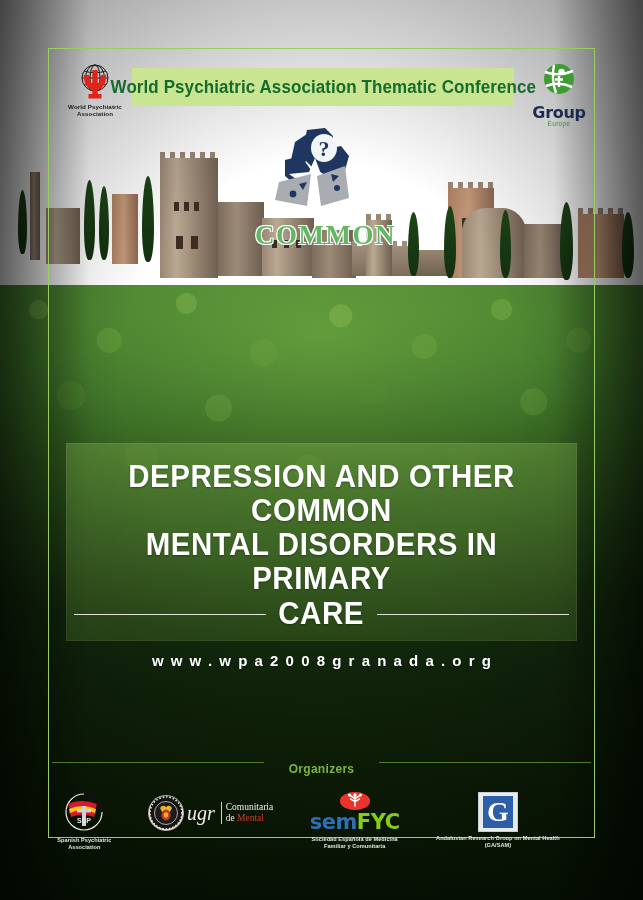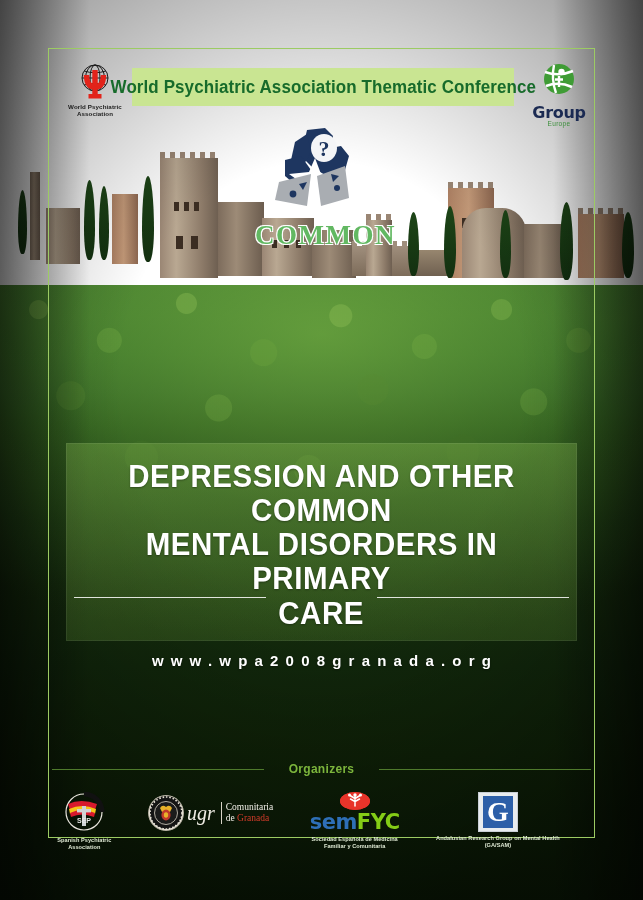--- a/index.html
+++ b/index.html
@@ -118,21 +118,21 @@
     background:linear-gradient(to bottom, rgba(150,200,90,.30), rgba(110,165,60,.22));
     box-shadow:inset 0 0 0 1px rgba(255,255,255,.07);
   }
   .mt-line {
     color:#ffffff; text-align:center; font-weight:bold;
     font-family:"Liberation Sans Narrow","Liberation Sans",sans-serif;
     font-size:31px; line-height:34px; letter-spacing:.6px;
     transform:scaleX(.95); text-shadow:0 1px 2px rgba(0,0,0,.35);
   }
   .mt1 { padding-top:17px; }
-  .mt3-wrap { display:flex; align-items:flex-start; justify-content:center; gap:10px; margin-top:1px; padding:0 8px; }
+  .mt3-wrap { display:flex; align-items:center; justify-content:center; gap:10px; margin-top:1px; padding:0 8px; }
   .mt3-wrap .rule { flex:1; height:1px; background:rgba(255,255,255,.85); }
   .mt3 { font-size:31px; line-height:34px; letter-spacing:.6px; transform:scaleX(.95);
     font-family:"Liberation Sans Narrow","Liberation Sans",sans-serif; font-weight:bold; color:#fff;
     text-shadow:0 1px 2px rgba(0,0,0,.35); }
   .url {
     text-align:center; color:#ffffff; font-size:15px; font-weight:bold;
     letter-spacing:7.2px; margin-top:21px; padding-left:7px;
     font-family:"Liberation Sans Narrow","Liberation Sans",sans-serif;
     text-shadow:0 1px 2px rgba(0,0,0,.4);
   }
@@ -143,21 +143,21 @@
     font-family:"Liberation Sans Narrow","Liberation Sans",sans-serif;
     font-weight:bold; color:#7cb53c; font-size:28px; line-height:31px;
     letter-spacing:.4px; transform:scaleX(.95);
     text-shadow:0 1px 2px rgba(0,0,0,.5);
   }
   .venue-rule { height:1px; background:#6aa636; margin:1px 2px 2px 2px; }
 
   
   .org-head {
     position:absolute; left:52px; top:762px; width:539px;
-    display:flex; align-items:center; gap:25px;
+    display:flex; align-items:flex-start; gap:25px;
   }
   .org-head .rule { flex:1; height:1px; background:#4f7a2c; }
   .org-head span {
     font-family:"Liberation Sans Narrow","Liberation Sans",sans-serif;
     font-size:12px; font-weight:bold; color:#7cb53c; letter-spacing:.3px;
   }
   .org-row {
     position:absolute; left:39px; top:792px; width:539px; height:74px;
     display:flex; align-items:flex-start; justify-content:space-around;
   }
@@ -374,21 +374,21 @@
             <circle cx="17" cy="17" r="16" fill="none" stroke="#e8e3d6" stroke-width="1.6" stroke-dasharray="1.6 1.8"></circle>
             <circle cx="17" cy="17" r="11.5" fill="#1b1b1b" stroke="#d8d2c4" stroke-width=".8"></circle>
             <path d="M11 12 Q13.5 8 17 11 Q20.5 8 23 12 L21 16 L13 16 Z" fill="#e8b22a"></path>
             <ellipse cx="17" cy="19" rx="4.6" ry="5.4" fill="#c0392b"></ellipse>
             <ellipse cx="17" cy="19" rx="2.2" ry="2.8" fill="#e8b22a"></ellipse>
           </svg>
         </div>
         <div class="ugr-italic">ugr</div>
         <div class="ugr-txt">
           <div class="ugr-uni">Comunitaria</div>
-          <div class="ugr-gr"><span>de </span><b>Granada</b></div>
+          <div class="ugr-gr"><span>de </span><b>Mental</b></div>
         </div>
       </div>
     </div>
 
     <div class="org semfyc-mark">
       <div class="semfyc-oval">
         <svg width="30" height="18" viewBox="0 0 30 18" style="position:absolute;left:0;top:0;">
           <ellipse cx="15" cy="9" rx="15" ry="9" fill="#e8342a"></ellipse>
           <path d="M15 3.5 L15 14 M15 6.5 L10 3.5 M15 6.5 L20 3.5 M15 9.5 L10.5 7 M15 9.5 L19.5 7" stroke="#ffffff" stroke-width="1.5" fill="none" stroke-linecap="round"></path>
           <circle cx="15" cy="3" r="1.7" fill="#ffffff"></circle>

